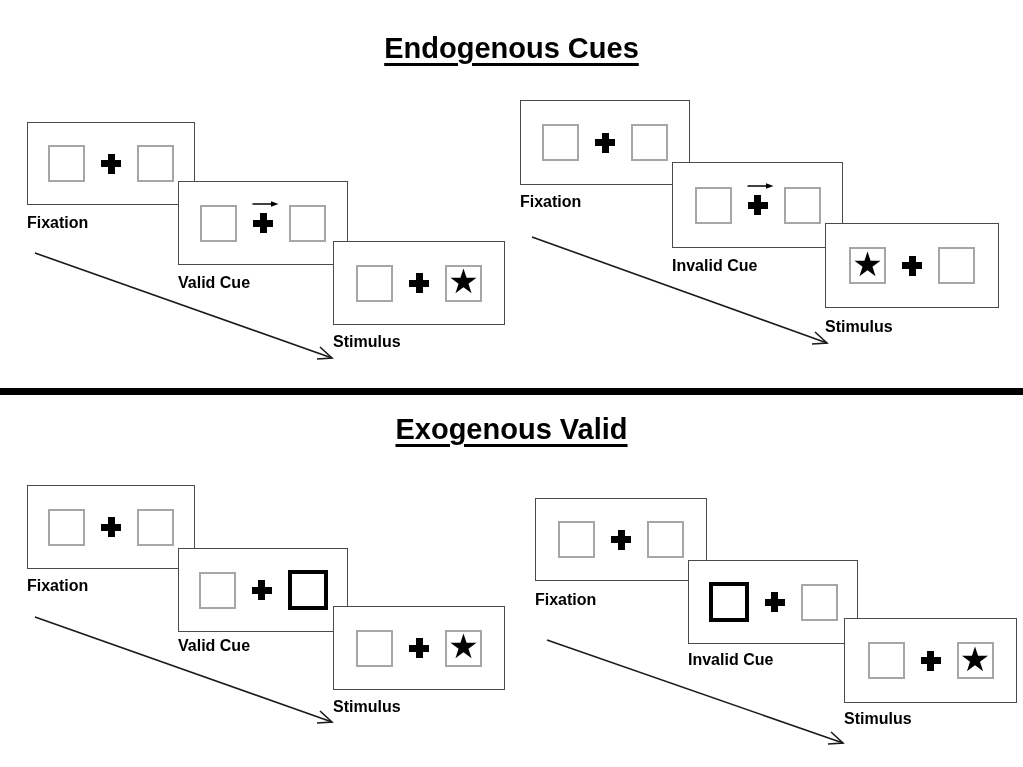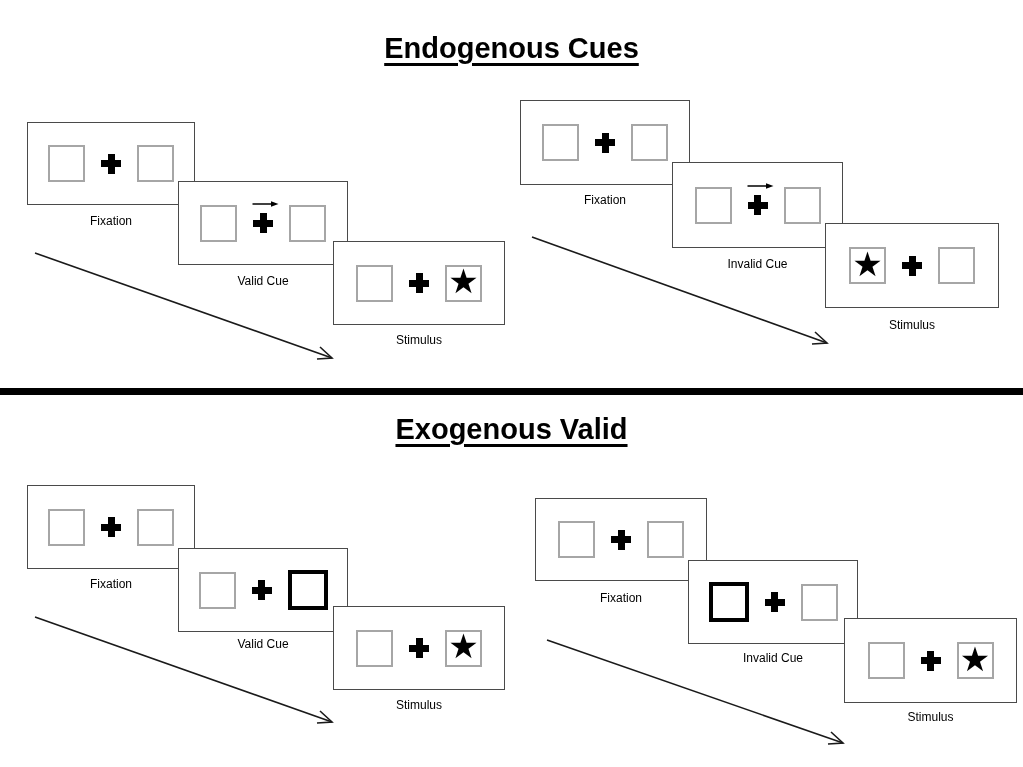--- a/index.html
+++ b/index.html
@@ -58,22 +58,22 @@
   .plus::after{
     content:"";position:absolute;top:0;left:6.5px;width:7px;height:20px;background:#000;
   }
   .cue-center{position:relative;width:20px;height:20px;flex:0 0 auto;}
   .cue-center .plus{position:absolute;left:0;top:0;}
   .cue-arrow{
     position:absolute;left:-1px;top:-14px;width:27px;height:10px;
   }
   .step-label{
     position:absolute;
-    text-align:center;
-    font-weight:normal;font-size:12px;
+    text-align:left;
+    font-weight:bold;font-size:16px;
     z-index:5;
   }
   .diag{position:absolute;z-index:1;}
   .panel.z1{z-index:2}.panel.z2{z-index:3}.panel.z3{z-index:4}
 </style>
 </head>
 <body>
 
 <div class="canvas">
 

